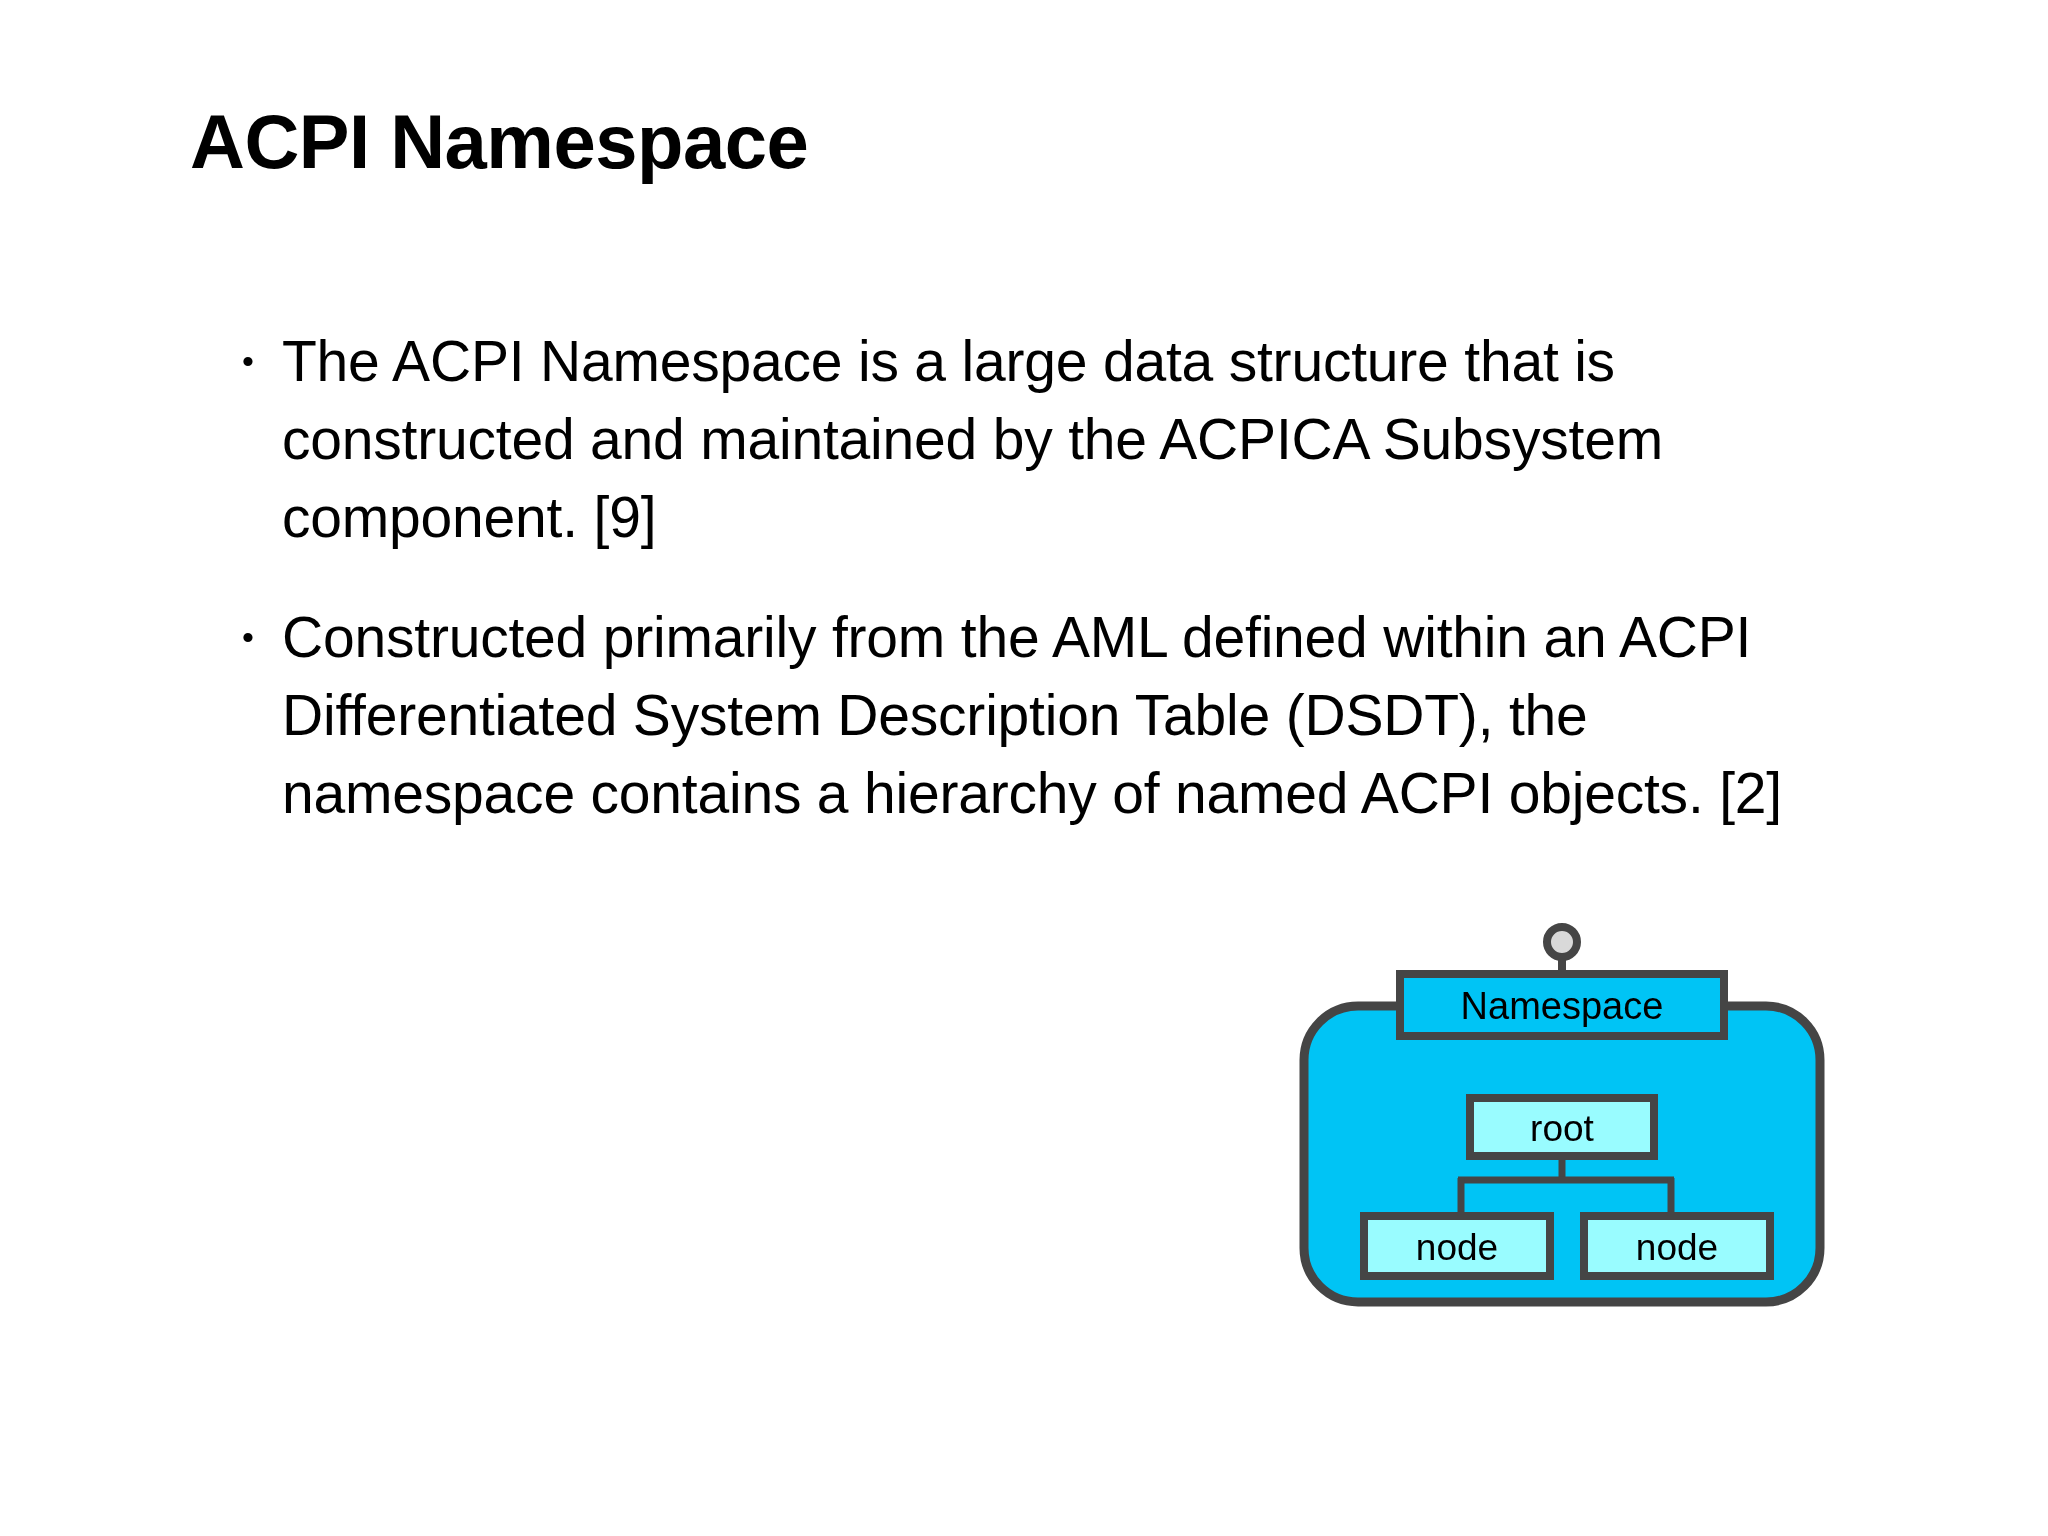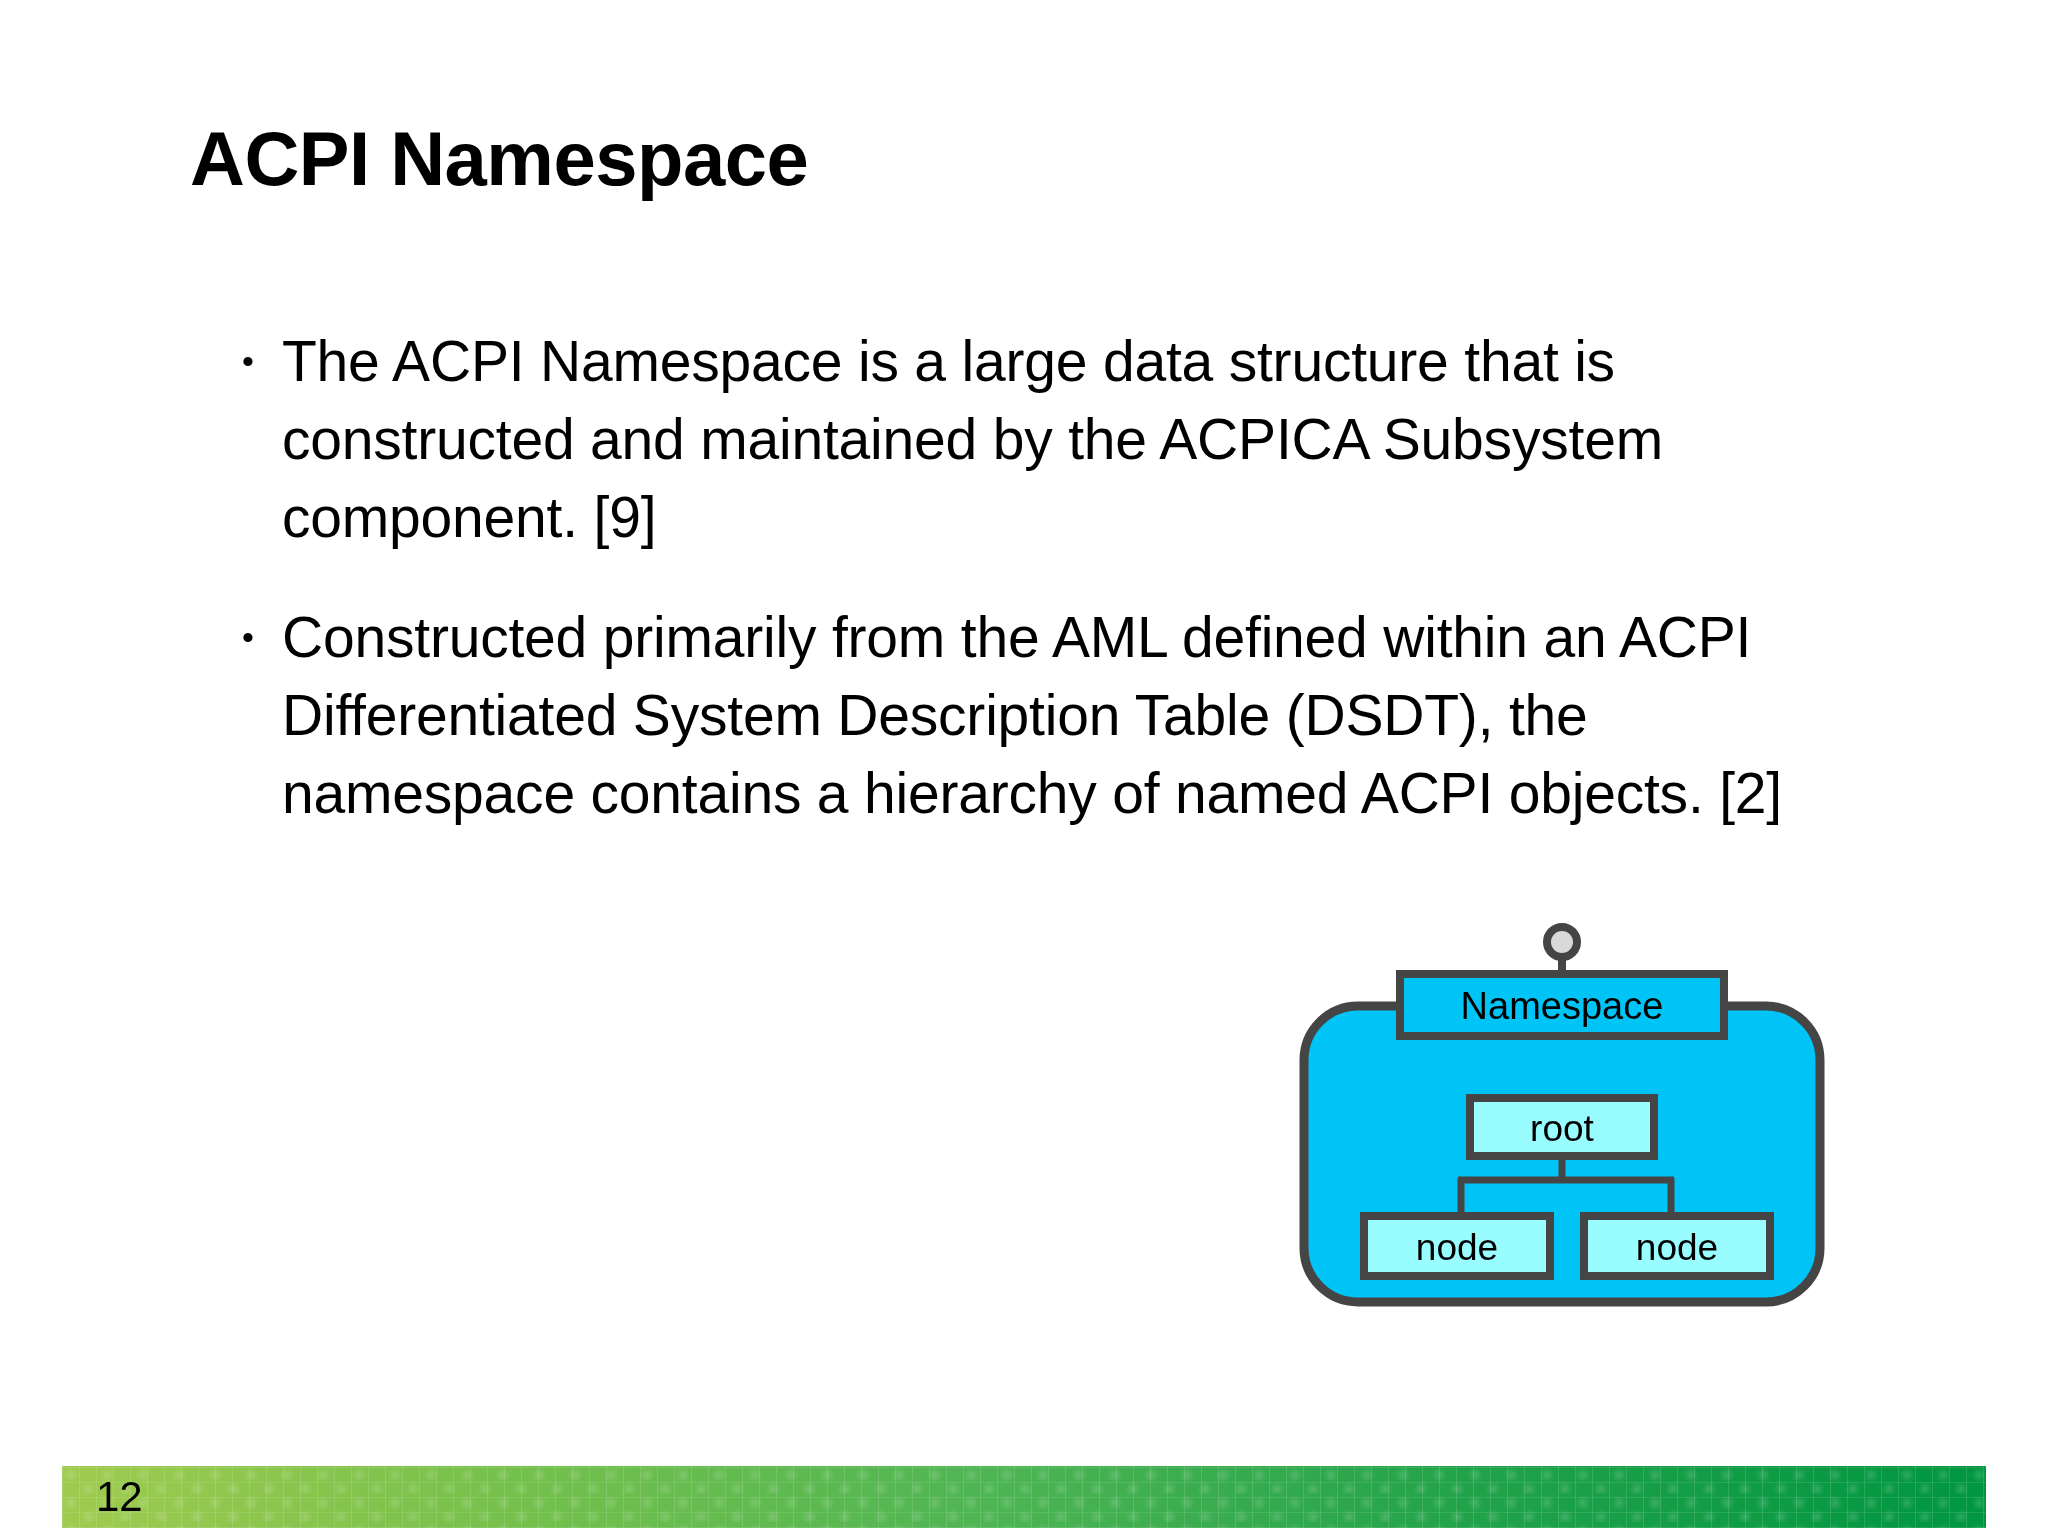--- a/index.html
+++ b/index.html
@@ -21,21 +21,21 @@
   .slide {
     position: absolute;
     inset: 0;
     background: #ffffff;
   }
 
   
   .slide-title {
     position: absolute;
     left: 190px;
-    top: 119px;
+    top: 102px;
     font-size: 76px;
     font-weight: bold;
     letter-spacing: -0.5px;
     line-height: 1.05;
     color: #000000;
     white-space: nowrap;
   }
 
   
   .bullets {
@@ -187,18 +187,14 @@
       <rect x="72" y="296" width="186" height="60" fill="#99fcff" stroke="#454545" stroke-width="8"></rect>
       <text class="dg-label-small" x="165" y="327">node</text>
 
       <rect x="292" y="296" width="186" height="60" fill="#99fcff" stroke="#454545" stroke-width="8"></rect>
       <text class="dg-label-small" x="385" y="327">node</text>
 
     </svg>
   </div>
 
 
-  <div class="footer-bar">
-    <div class="footer-mesh"></div>
-    <div class="page-number">12</div>
-  </div>
 
 </div>
 
 </body></html>

